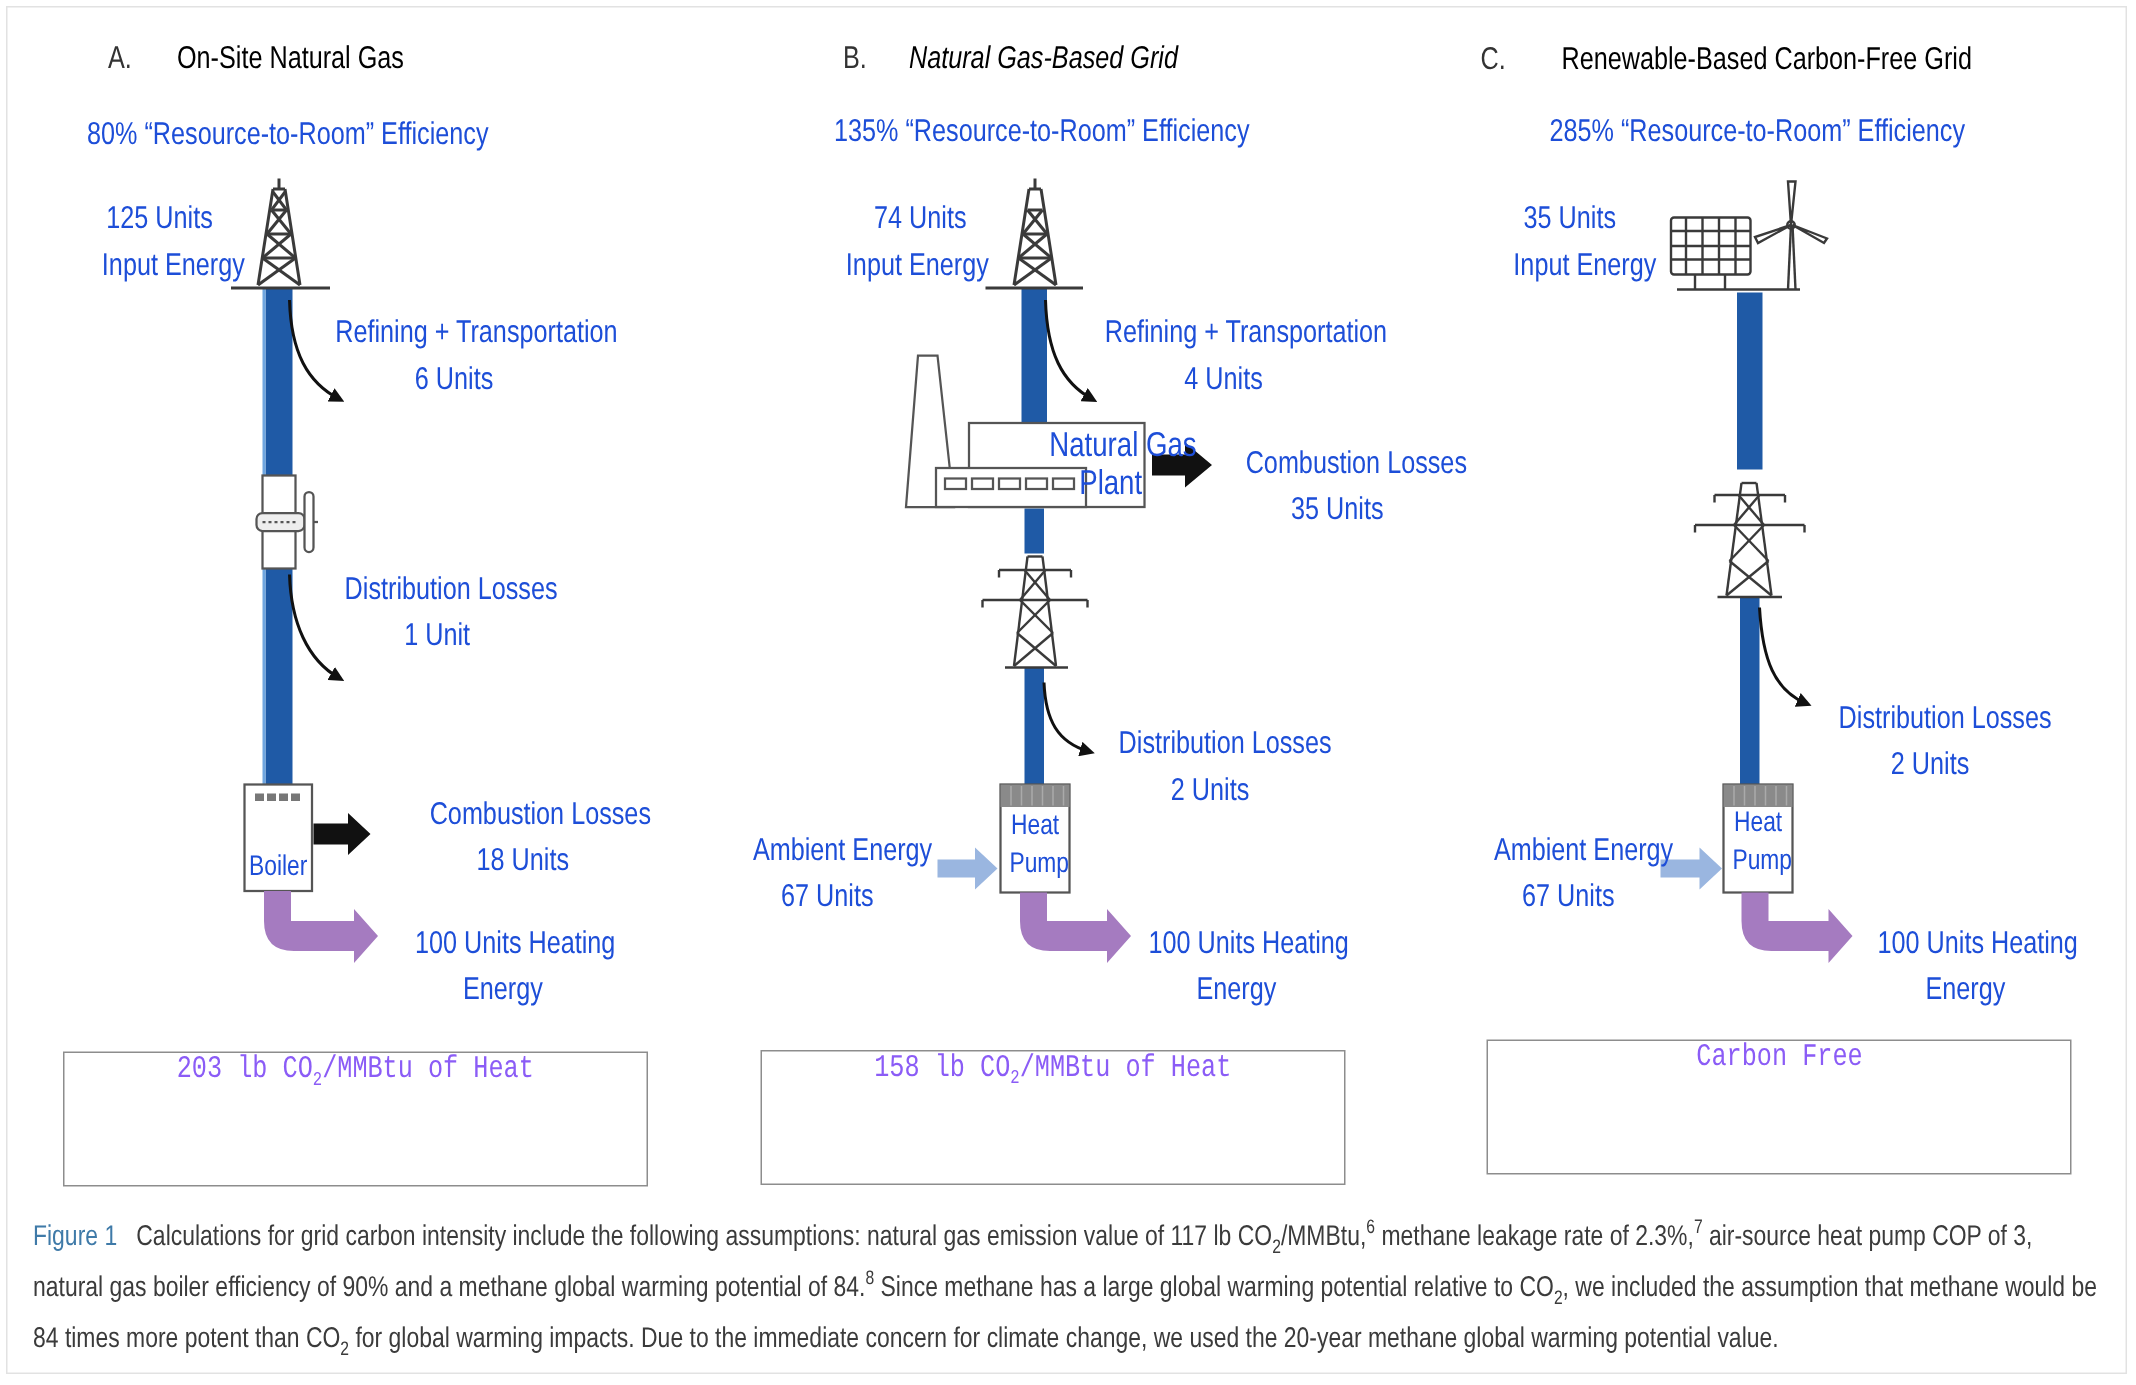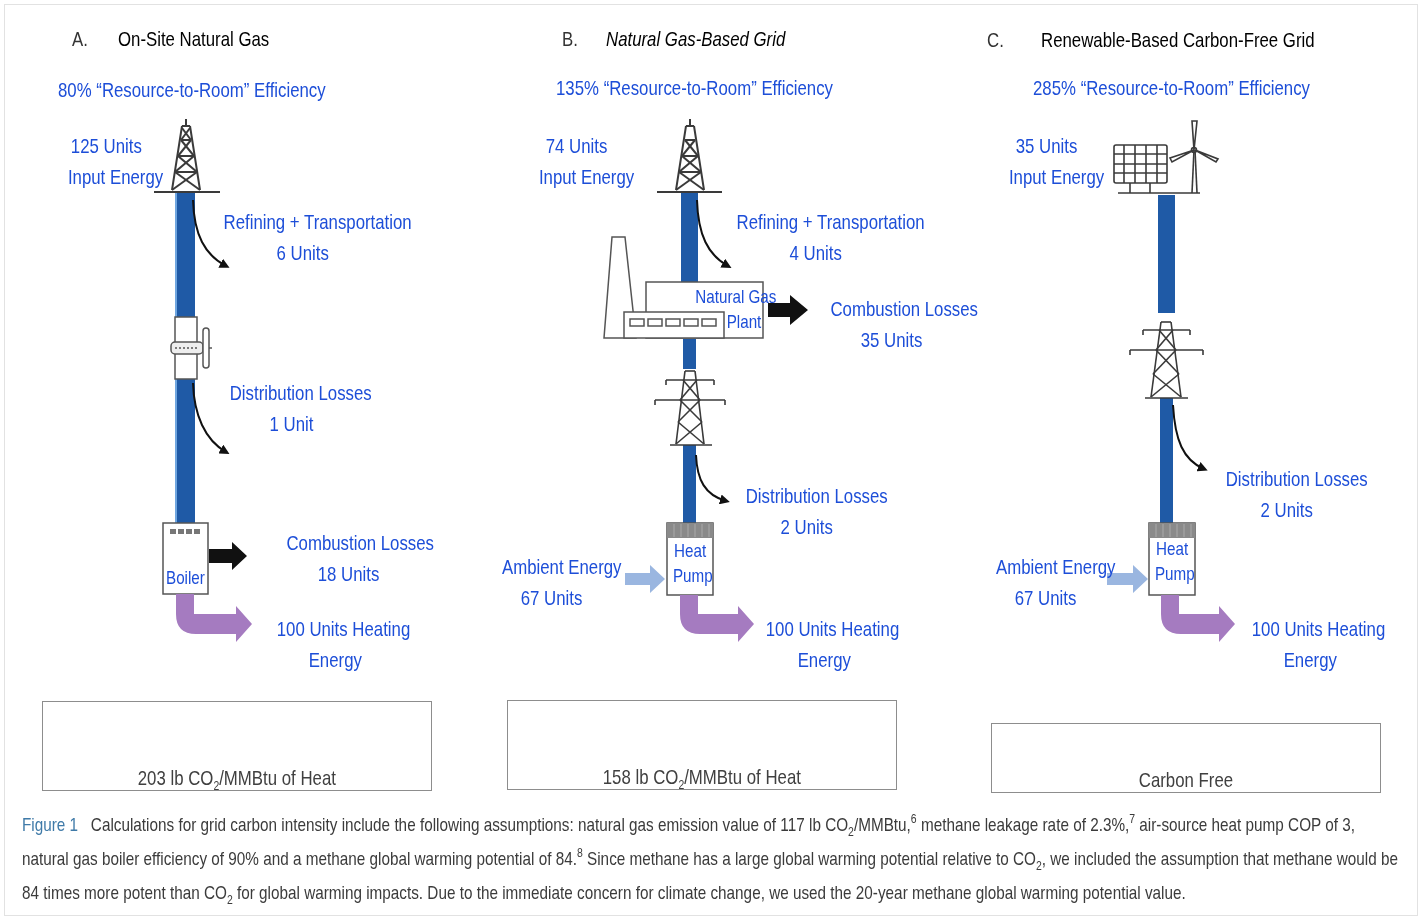--- a/index.html
+++ b/index.html
@@ -3,21 +3,21 @@
 <meta charset="utf-8">
 <style>
   html,body{margin:0;padding:0;background:#ffffff;}
   body{width:1424px;height:923px;position:relative;overflow:hidden;font-family:"Liberation Sans Narrow","Liberation Sans",sans-serif;color:#3a3a3a;}
   .frame{position:absolute;left:4px;top:4px;width:1414px;height:912px;border:1px solid #e2e2e2;box-sizing:border-box;}
   .t{position:absolute;white-space:nowrap;font-size:21px;line-height:31px;color:#1d4ed8;}
   .center{text-align:center;}
   .panel-letter{position:absolute;font-size:21px;color:#333;}
   .panel-title{position:absolute;font-size:21px;color:#000000;white-space:nowrap;}
   svg.diagram{position:absolute;left:0;top:0;}
-  .cbox{position:absolute;border:1.5px solid #8d8d8d;box-sizing:border-box;display:flex;align-items:flex-end;justify-content:center;font-size:21px;color:#404040;}
+  .cbox{position:absolute;border:1.5px solid #8d8d8d;box-sizing:border-box;display:flex;align-items:flex-start;justify-content:center;font-size:21px;color:#8b5cf6;font-family:Liberation Mono, monospace;}
   .caption{position:absolute;left:22px;top:808px;width:1380px;font-size:19px;line-height:34px;color:#3b3b3b;}
   .caption .fig{color:#3f7aa8;}
   sub{font-size:13px;vertical-align:-5px;line-height:0;}
   sup{font-size:13px;vertical-align:8px;line-height:0;}
   .sx{display:inline-block;transform:scaleX(0.8);transform-origin:center top;white-space:nowrap;}
   .sxl{display:inline-block;transform:scaleX(0.8);transform-origin:left top;white-space:nowrap;}
 </style>
 </head>
 <body>
 
@@ -229,27 +229,27 @@
   <div class="sx">Distribution Losses</div><br><div class="sx">1 Unit</div>
 </div>
 <div class="t" style="left:166px;top:566px;font-size:19px;line-height:24px;"><span class="sxl">Boiler</span></div>
 <div class="t center" style="left:268px;top:527px;width:162px;">
   <div class="sx">Combustion Losses</div><br><div class="sx">18 Units</div>
 </div>
 <div class="t center" style="left:260px;top:613px;width:150px;">
   <div class="sx">100 Units Heating</div><br><div class="sx">Energy</div>
 </div>
 
-<div class="t center" style="left:527px;top:130px;width:100px;">
+<div class="t center" style="left:552px;top:130px;width:100px;text-align:right;">
   <div class="sx">74 Units</div><br><div class="sx">Input Energy</div>
 </div>
 <div class="t center" style="left:713px;top:206px;width:205px;">
   <div class="sx">Refining + Transportation</div><br><div class="sx">4 Units</div>
 </div>
-<div class="t" style="left:675px;top:284px;font-size:19px;line-height:25px;text-align:right;width:86px;">
+<div class="t" style="left:675px;top:284px;font-size:23px;line-height:25px;text-align:right;width:86px;">
   <div class="sx" style="transform-origin:right top;">Natural Gas</div><br><div class="sx" style="transform-origin:right top;">Plant</div>
 </div>
 <div class="t center" style="left:812px;top:293px;width:160px;">
   <div class="sx">Combustion Losses</div><br><div class="sx">35 Units</div>
 </div>
 <div class="t center" style="left:728px;top:480px;width:158px;">
   <div class="sx">Distribution Losses</div><br><div class="sx">2 Units</div>
 </div>
 <div class="t center" style="left:668px;top:538px;width:44px;font-size:19px;line-height:25px;">
   <div class="sx">Heat</div><br><div class="sx">Pump</div>
@@ -276,21 +276,21 @@
 <div class="t center" style="left:1235px;top:613px;width:150px;">
   <div class="sx">100 Units Heating</div><br><div class="sx">Energy</div>
 </div>
 
 <div class="cbox" style="left:42px;top:701px;width:390px;height:90px;">
   <span class="sx" style="transform-origin:center center;"><span>203 lb CO</span><sub>2</sub><span>/MMBtu of Heat</span></span>
 </div>
 <div class="cbox" style="left:507px;top:700px;width:390px;height:90px;">
   <span class="sx" style="transform-origin:center center;"><span>158 lb CO</span><sub>2</sub><span>/MMBtu of Heat</span></span>
 </div>
-<div class="cbox" style="left:991px;top:723px;width:390px;height:70px;">
+<div class="cbox" style="left:991px;top:693px;width:390px;height:90px;">
   <span class="sx" style="transform-origin:center center;">Carbon Free</span>
 </div>
 
 <div class="caption">
   <div style="transform:scaleX(0.805);transform-origin:left top;width:1715px;">
     <span class="fig">Figure 1</span>&nbsp;&nbsp;
     <span>Calculations for grid carbon intensity include the following assumptions: natural gas emission value of 117 lb CO</span><sub>2</sub><span>/MMBtu,</span><sup>6</sup><span> methane leakage rate of 2.3%,</span><sup>7</sup><span> air-source heat pump COP of 3, natural gas boiler efficiency of 90% and a methane global warming potential of 84.</span><sup>8</sup><span> Since methane has a large global warming potential relative to CO</span><sub>2</sub><span>, we included the assumption that methane would be 84 times more potent than CO</span><sub>2</sub><span> for global warming impacts. Due to the immediate concern for climate change, we used the 20-year methane global warming potential value.</span>
   </div>
 </div>
 

